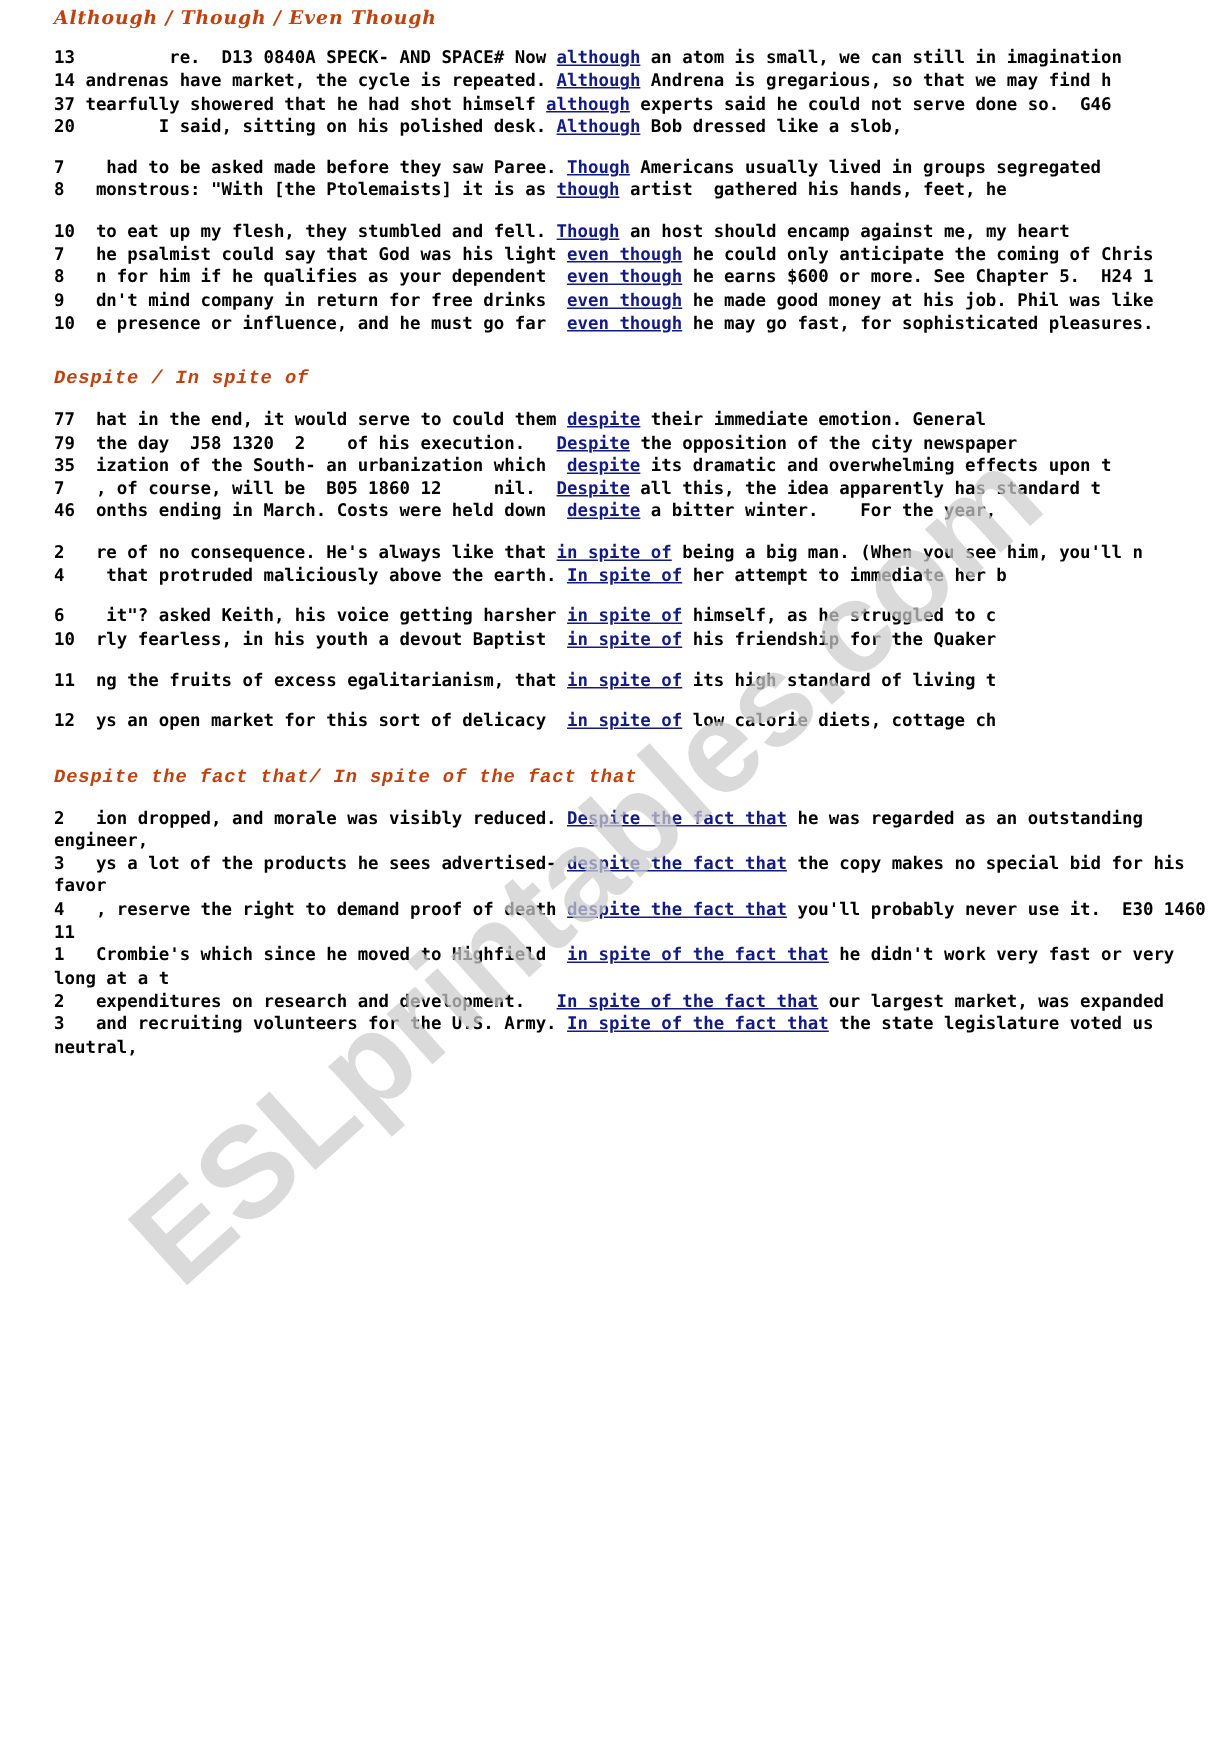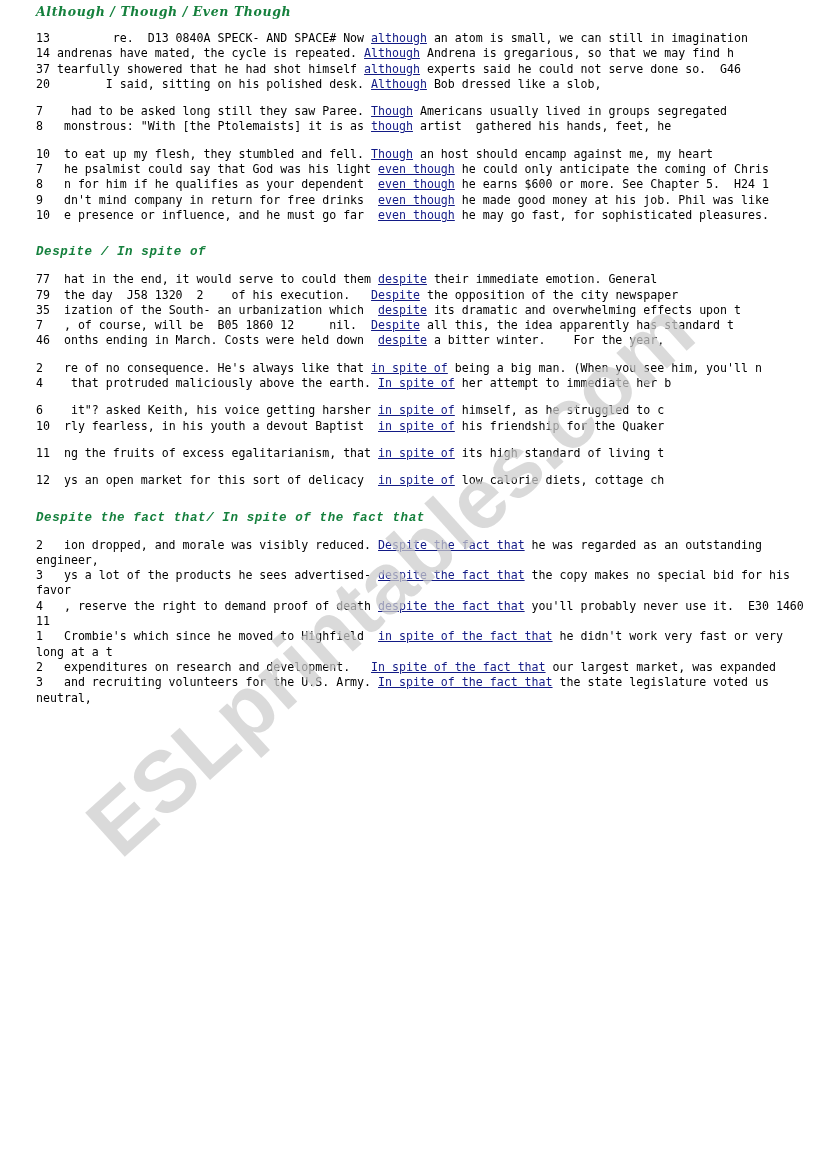--- a/index.html
+++ b/index.html
@@ -42,65 +42,66 @@
   }
 
   .section { margin: 0; padding: 0; }
 
   .section-title {
     font-family: "DejaVu Serif", "Liberation Serif", serif;
     font-weight: bold;
     font-style: italic;
     font-size: 12.5px;
     letter-spacing: 0.6px;
-    color: #15803d;
+    color: #c2410c;
     margin: 0 0 12px 0;
     white-space: pre;
     line-height: 15px;
   }
   .section + .section .section-title { margin-top: 22px; font-family: Liberation Mono, monospace; }
 
   .conc-block { margin: 0 0 0 0; }
   .block-gap { height: 12px; }
 
   .conc-line {
     font-family: "DejaVu Sans Mono", "Liberation Mono", monospace;
     font-size: 11.6px;
     line-height: 15.3px;
     color: #000000;
     white-space: pre-wrap;
     word-break: break-word;
     margin: 0;
+    font-weight: bold;
   }
   .kw {
     color: #121a86;
     text-decoration: underline;
     white-space: pre;
   }
 </style>
 </head>
 <body>
 
 <svg id="watermark" viewBox="0 0 821 1169" xmlns="http://www.w3.org/2000/svg">
   <text class="wm-text" x="410" y="600" text-anchor="middle" transform="rotate(-42 410 600)" fill="#cdcdcd">ESLprintables.com</text>
 </svg>
 
 <div id="page">
 
 <div class="section">
       <div class="section-title">Although / Though / Even Though</div>
       <div class="conc-block">
         <div class="conc-line"><span>13</span><span>         re.  D13 0840A SPECK- AND SPACE# Now </span><span class="kw" style="color: rgb(18, 26, 134);">although</span><span> an atom is small, we can still in imagination</span></div>
-        <div class="conc-line"><span>14</span><span> andrenas have mated, the cycle is repeated. </span><span class="kw" style="color: rgb(18, 26, 134);">Although</span><span> Andrena is gregarious, so that we may find h</span></div>
+        <div class="conc-line"><span>14</span><span> andrenas have market, the cycle is repeated. </span><span class="kw" style="color: rgb(18, 26, 134);">Although</span><span> Andrena is gregarious, so that we may find h</span></div>
         <div class="conc-line"><span>37</span><span> tearfully showered that he had shot himself </span><span class="kw" style="color: rgb(18, 26, 134);">although</span><span> experts said he could not serve done so.  G46</span></div>
         <div class="conc-line"><span>20</span><span>        I said, sitting on his polished desk. </span><span class="kw" style="color: rgb(18, 26, 134);">Although</span><span> Bob dressed like a slob,</span></div>
       </div>
       <div class="block-gap"></div>
       <div class="conc-block">
-        <div class="conc-line"><span>7</span><span>    had to be asked long still they saw Paree. </span><span class="kw" style="color: rgb(18, 26, 134);">Though</span><span> Americans usually lived in groups segregated</span></div>
+        <div class="conc-line"><span>7</span><span>    had to be asked made before they saw Paree. </span><span class="kw" style="color: rgb(18, 26, 134);">Though</span><span> Americans usually lived in groups segregated</span></div>
         <div class="conc-line"><span>8</span><span>   monstrous: "With [the Ptolemaists] it is as </span><span class="kw" style="color: rgb(18, 26, 134);">though</span><span> artist  gathered his hands, feet, he</span></div>
       </div>
       <div class="block-gap"></div>
       <div class="conc-block">
         <div class="conc-line"><span>10</span><span>  to eat up my flesh, they stumbled and fell. </span><span class="kw" style="color: rgb(18, 26, 134);">Though</span><span> an host should encamp against me, my heart</span></div>
         <div class="conc-line"><span>7</span><span>   he psalmist could say that God was his light </span><span class="kw" style="color: rgb(18, 26, 134);">even though</span><span> he could only anticipate the coming of Chris</span></div>
         <div class="conc-line"><span>8</span><span>   n for him if he qualifies as your dependent  </span><span class="kw" style="color: rgb(18, 26, 134);">even though</span><span> he earns $600 or more. See Chapter 5.  H24 1</span></div>
         <div class="conc-line"><span>9</span><span>   dn't mind company in return for free drinks  </span><span class="kw" style="color: rgb(18, 26, 134);">even though</span><span> he made good money at his job. Phil was like</span></div>
         <div class="conc-line"><span>10</span><span>  e presence or influence, and he must go far  </span><span class="kw" style="color: rgb(18, 26, 134);">even though</span><span> he may go fast, for sophisticated pleasures.</span></div>
       </div>

